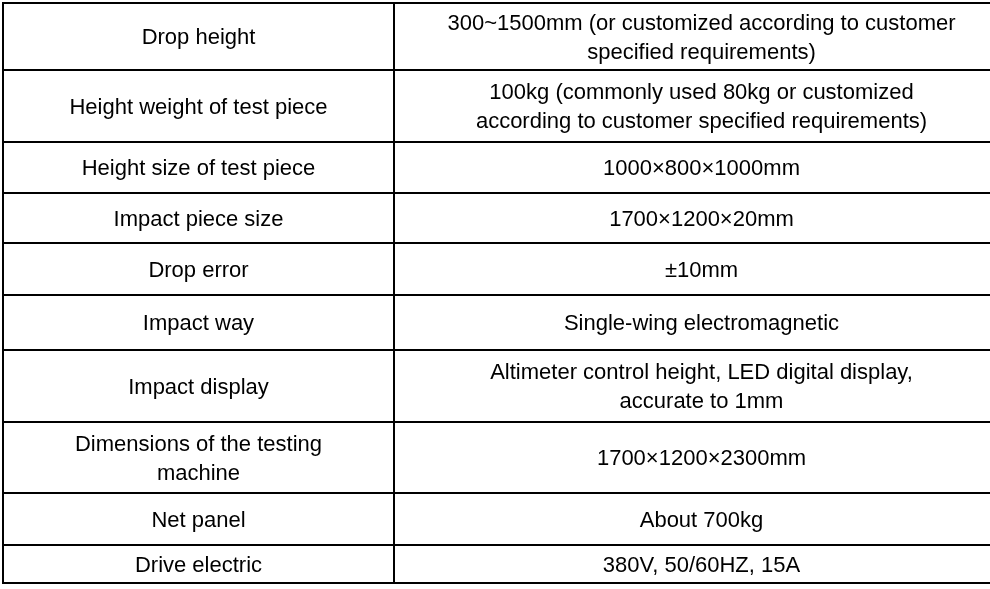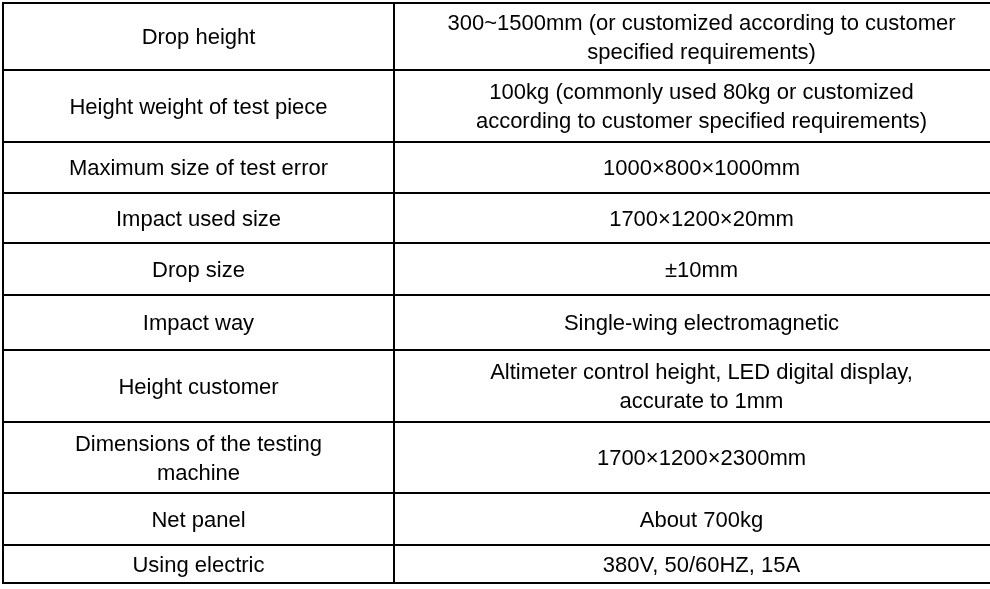--- a/index.html
+++ b/index.html
@@ -57,48 +57,48 @@
         <td class="label-cell">Drop height</td>
         <td class="value-cell">300~1500mm (or customized according to customer
 specified requirements)</td>
       </tr>
       <tr>
         <td class="label-cell">Height weight of test piece</td>
         <td class="value-cell">100kg (commonly used 80kg or customized
 according to customer specified requirements)</td>
       </tr>
       <tr>
-        <td class="label-cell">Maximum size of test error</td>
+        <td class="label-cell">Height size of test piece</td>
         <td class="value-cell">1000×800×1000mm</td>
       </tr>
       <tr>
-        <td class="label-cell">Impact used size</td>
+        <td class="label-cell">Impact piece size</td>
         <td class="value-cell">1700×1200×20mm</td>
       </tr>
       <tr>
-        <td class="label-cell">Drop size</td>
+        <td class="label-cell">Drop error</td>
         <td class="value-cell">±10mm</td>
       </tr>
       <tr>
         <td class="label-cell">Impact way</td>
         <td class="value-cell">Single-wing electromagnetic</td>
       </tr>
       <tr>
-        <td class="label-cell">Height customer</td>
+        <td class="label-cell">Impact display</td>
         <td class="value-cell">Altimeter control height, LED digital display,
 accurate to 1mm</td>
       </tr>
       <tr>
         <td class="label-cell">Dimensions of the testing
 machine</td>
         <td class="value-cell">1700×1200×2300mm</td>
       </tr>
       <tr>
         <td class="label-cell">Net panel</td>
         <td class="value-cell">About 700kg</td>
       </tr>
       <tr>
-        <td class="label-cell">Using electric</td>
+        <td class="label-cell">Drive electric</td>
         <td class="value-cell">380V, 50/60HZ, 15A</td>
       </tr>
     </tbody>
   </table>
 </div>
 
 </body></html>

